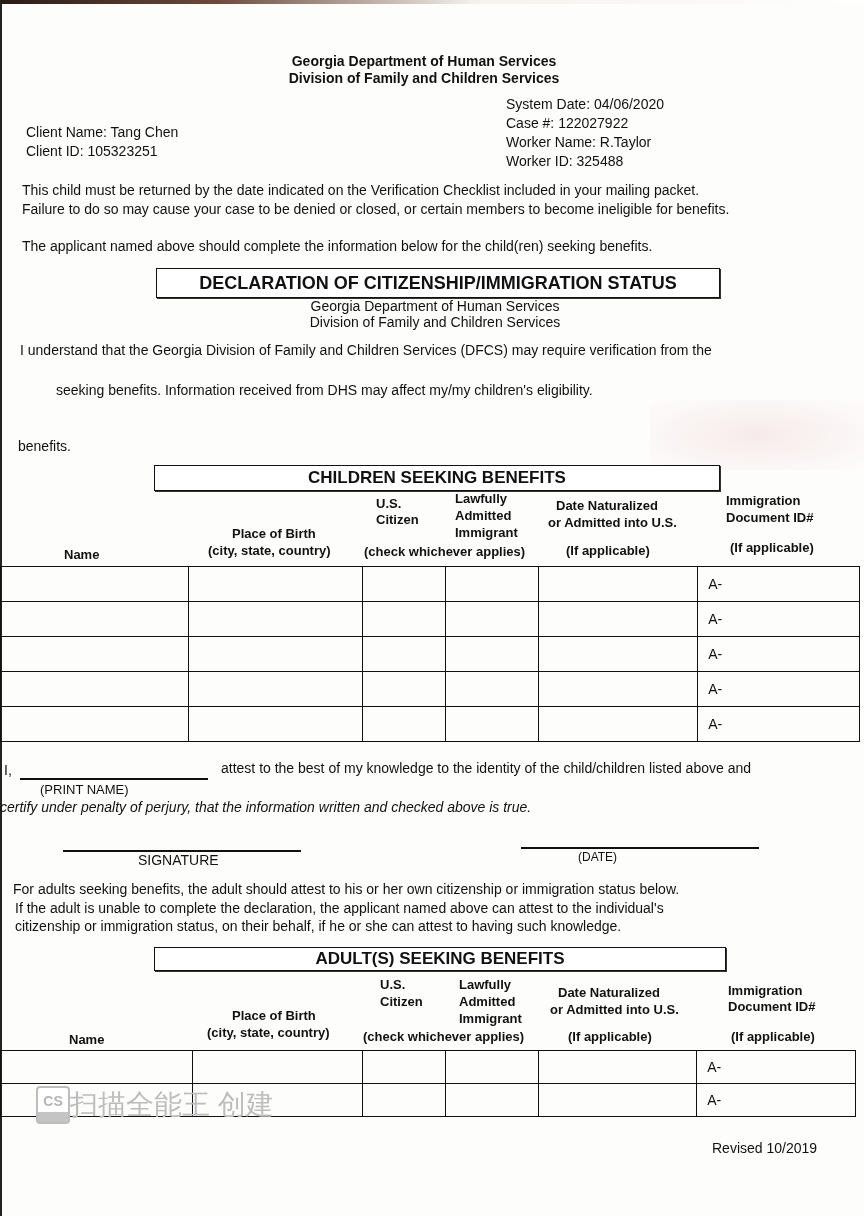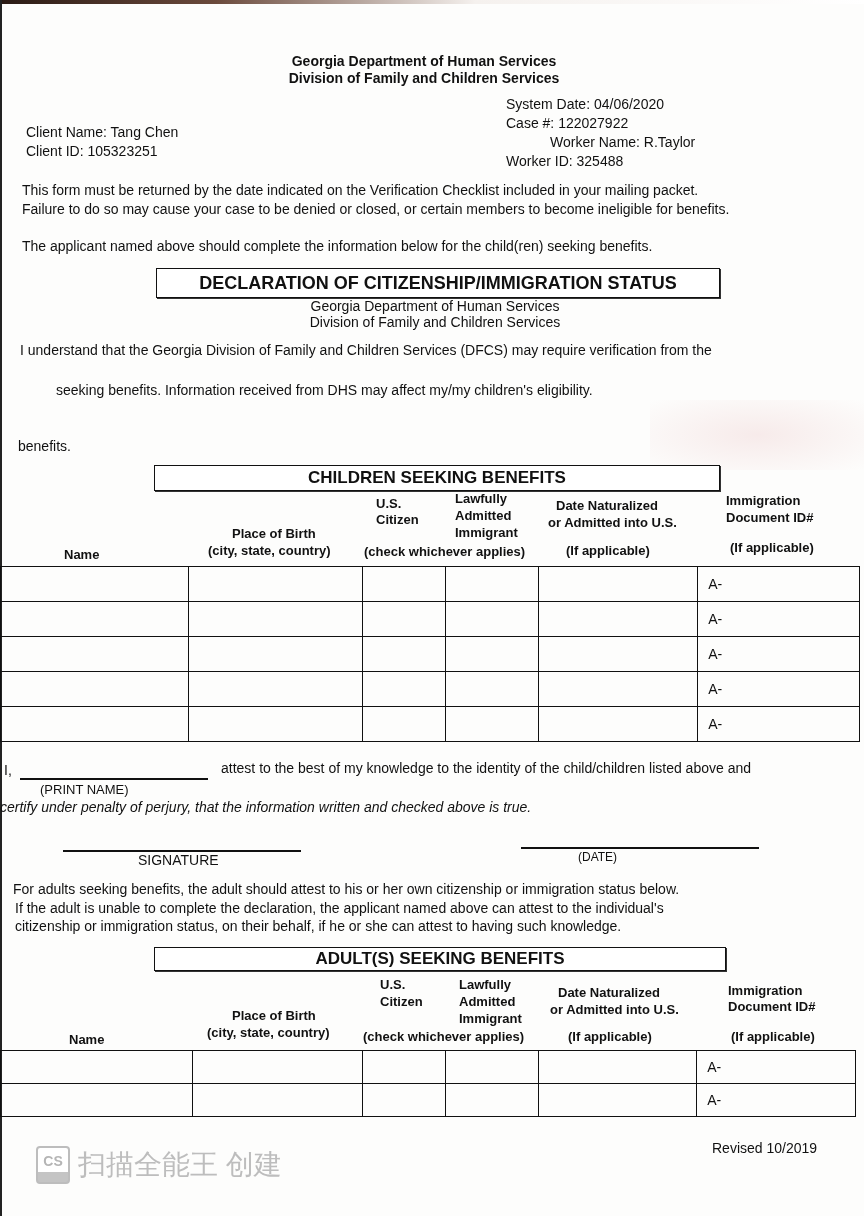--- a/index.html
+++ b/index.html
@@ -17,21 +17,21 @@
   .small { font-size:14px; line-height:19px; }
   .para { font-size:14px; line-height:20px; }
   .boxtitle {
     position:absolute; border:1.5px solid #111; background:#fff;
     font-weight:bold; text-align:center; box-shadow:1px 1px 0 #333;
   }
   table.grid { position:absolute; border-collapse:collapse; }
   table.grid td { border:1.5px solid #111; padding:0 0 0 10px; font-size:14px; }
   .colhdr { font-weight:bold; font-size:13px; text-align:center; line-height:16px; }
   .line { position:absolute; height:1.5px; background:#111; }
-  .watermark { position:absolute; left:36px; top:1146px; color:#bdbdbd; font-size:28px; display:flex; align-items:center; gap:8px; }
+  .watermark { position:absolute; left:36px; top:1086px; color:#bdbdbd; font-size:28px; display:flex; align-items:center; }
   .cs { width:34px; height:38px; border:2px solid #bdbdbd; border-radius:4px; box-sizing:border-box;
         font-size:14px; font-weight:bold; display:flex; align-items:flex-start; justify-content:center; padding-top:5px;
         background:linear-gradient(#fff 70%, #c4c4c4 70%); color:#b5b5b5; }
   .pinkblur { position:absolute; left:650px; top:400px; width:214px; height:70px;
     background:radial-gradient(ellipse at center, rgba(235,200,200,0.35), rgba(255,255,255,0)); }
 </style>
 </head>
 <body>
 
 <div class="page">
@@ -40,24 +40,24 @@
   <div class="pinkblur"></div>
 
   <div class="abs hdr" style="top:53px;">Georgia Department of Human Services</div>
   <div class="abs hdr" style="top:70px;">Division of Family and Children Services</div>
 
   <div class="abs small" style="left:26px; top:123px;">Client Name: Tang Chen</div>
   <div class="abs small" style="left:26px; top:142px;">Client ID: 105323251</div>
 
   <div class="abs small" style="left:506px; top:95px;">System Date: 04/06/2020</div>
   <div class="abs small" style="left:506px; top:114px;">Case #: 122027922</div>
-  <div class="abs small" style="left:506px; top:133px;margin-left:44px;">Worker Name: R.Taylor</div>
+  <div class="abs small" style="left:506px; top:133px;">Worker Name: R.Taylor</div>
   <div class="abs small" style="left:506px; top:152px;">Worker ID: 325488</div>
 
-  <div class="abs para" style="left:22px; top:180px;">This form must be returned by the date indicated on the Verification Checklist included in your mailing packet.</div>
+  <div class="abs para" style="left:22px; top:180px;">This child must be returned by the date indicated on the Verification Checklist included in your mailing packet.</div>
   <div class="abs para" style="left:22px; top:199px;">Failure to do so may cause your case to be denied or closed, or certain members to become ineligible for benefits.</div>
   <div class="abs para" style="left:22px; top:236px;">The applicant named above should complete the information below for the child(ren) seeking benefits.</div>
 
   <div class="boxtitle" style="left:156px; top:268px; width:562px; height:28px; line-height:28px; font-size:18px;">DECLARATION OF CITIZENSHIP/IMMIGRATION STATUS</div>
   <div class="abs para" style="left:0; width:870px; text-align:center; top:298px; line-height:16px;">Georgia Department of Human Services</div>
   <div class="abs para" style="left:0; width:870px; text-align:center; top:314px; line-height:16px;">Division of Family and Children Services</div>
 
   <div class="abs para" style="left:20px; top:340px;">I understand that the Georgia Division of Family and Children Services (DFCS) may require verification from the</div>
   <div class="abs para" style="left:20px; top:380px;margin-left:36px;">seeking benefits. Information received from DHS may affect my/my children's eligibility.</div>
 

